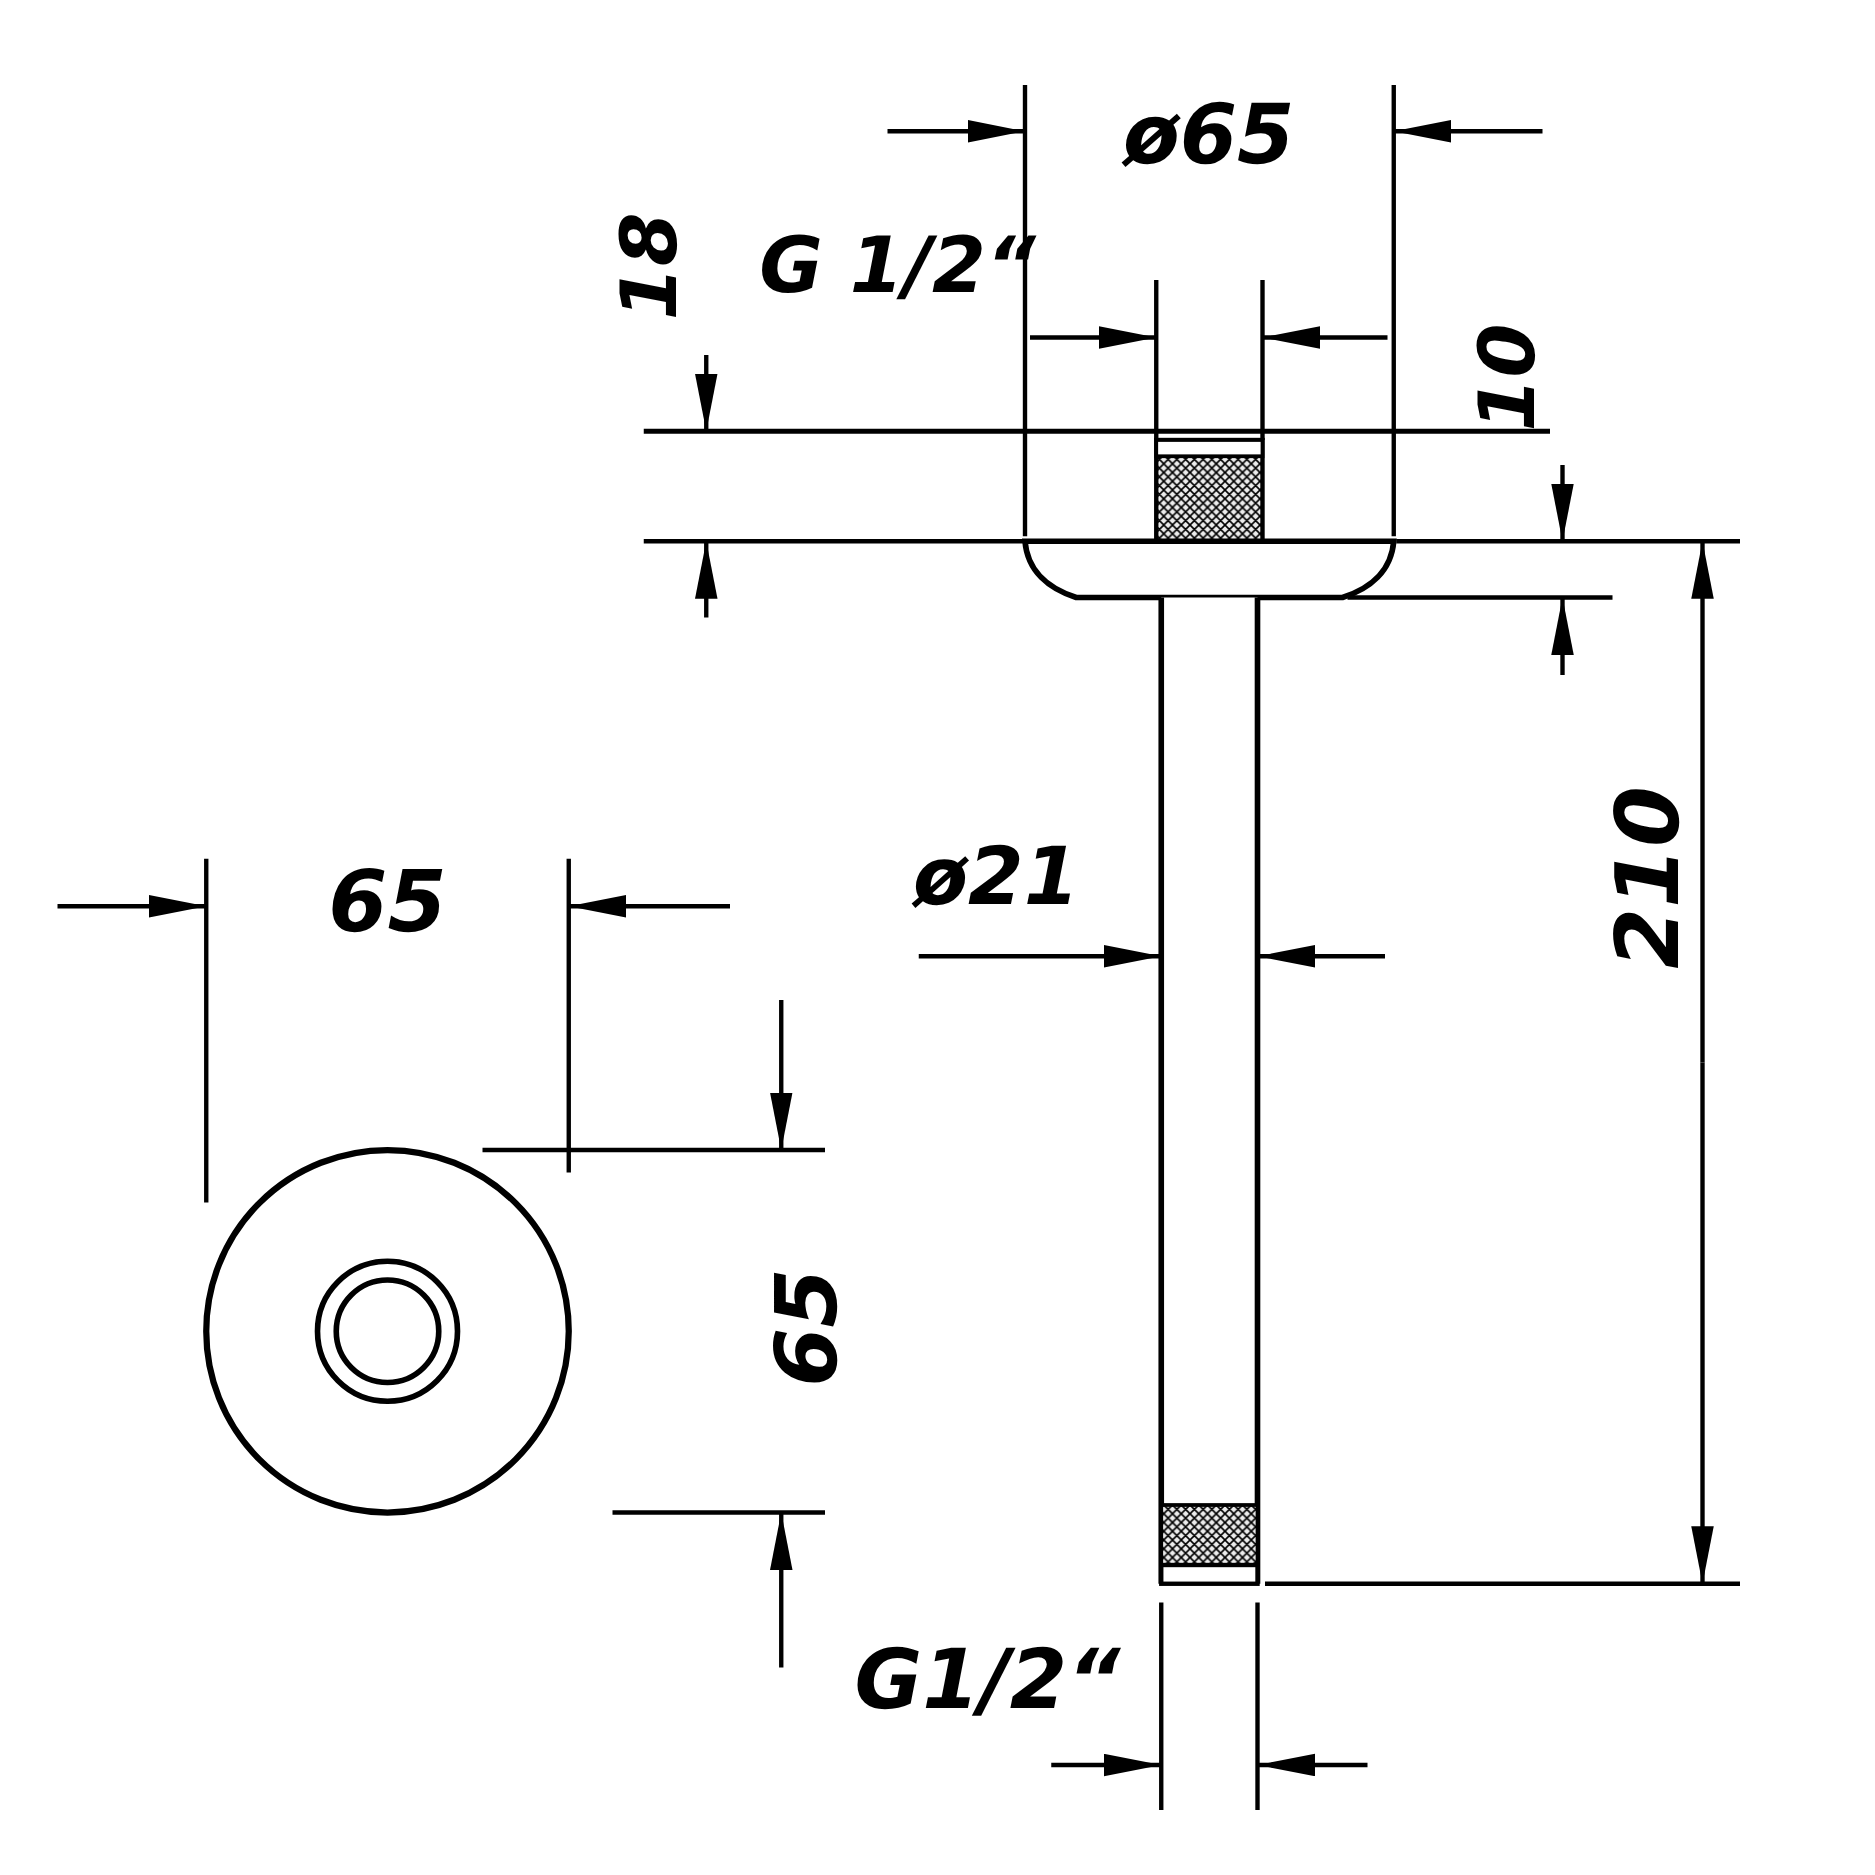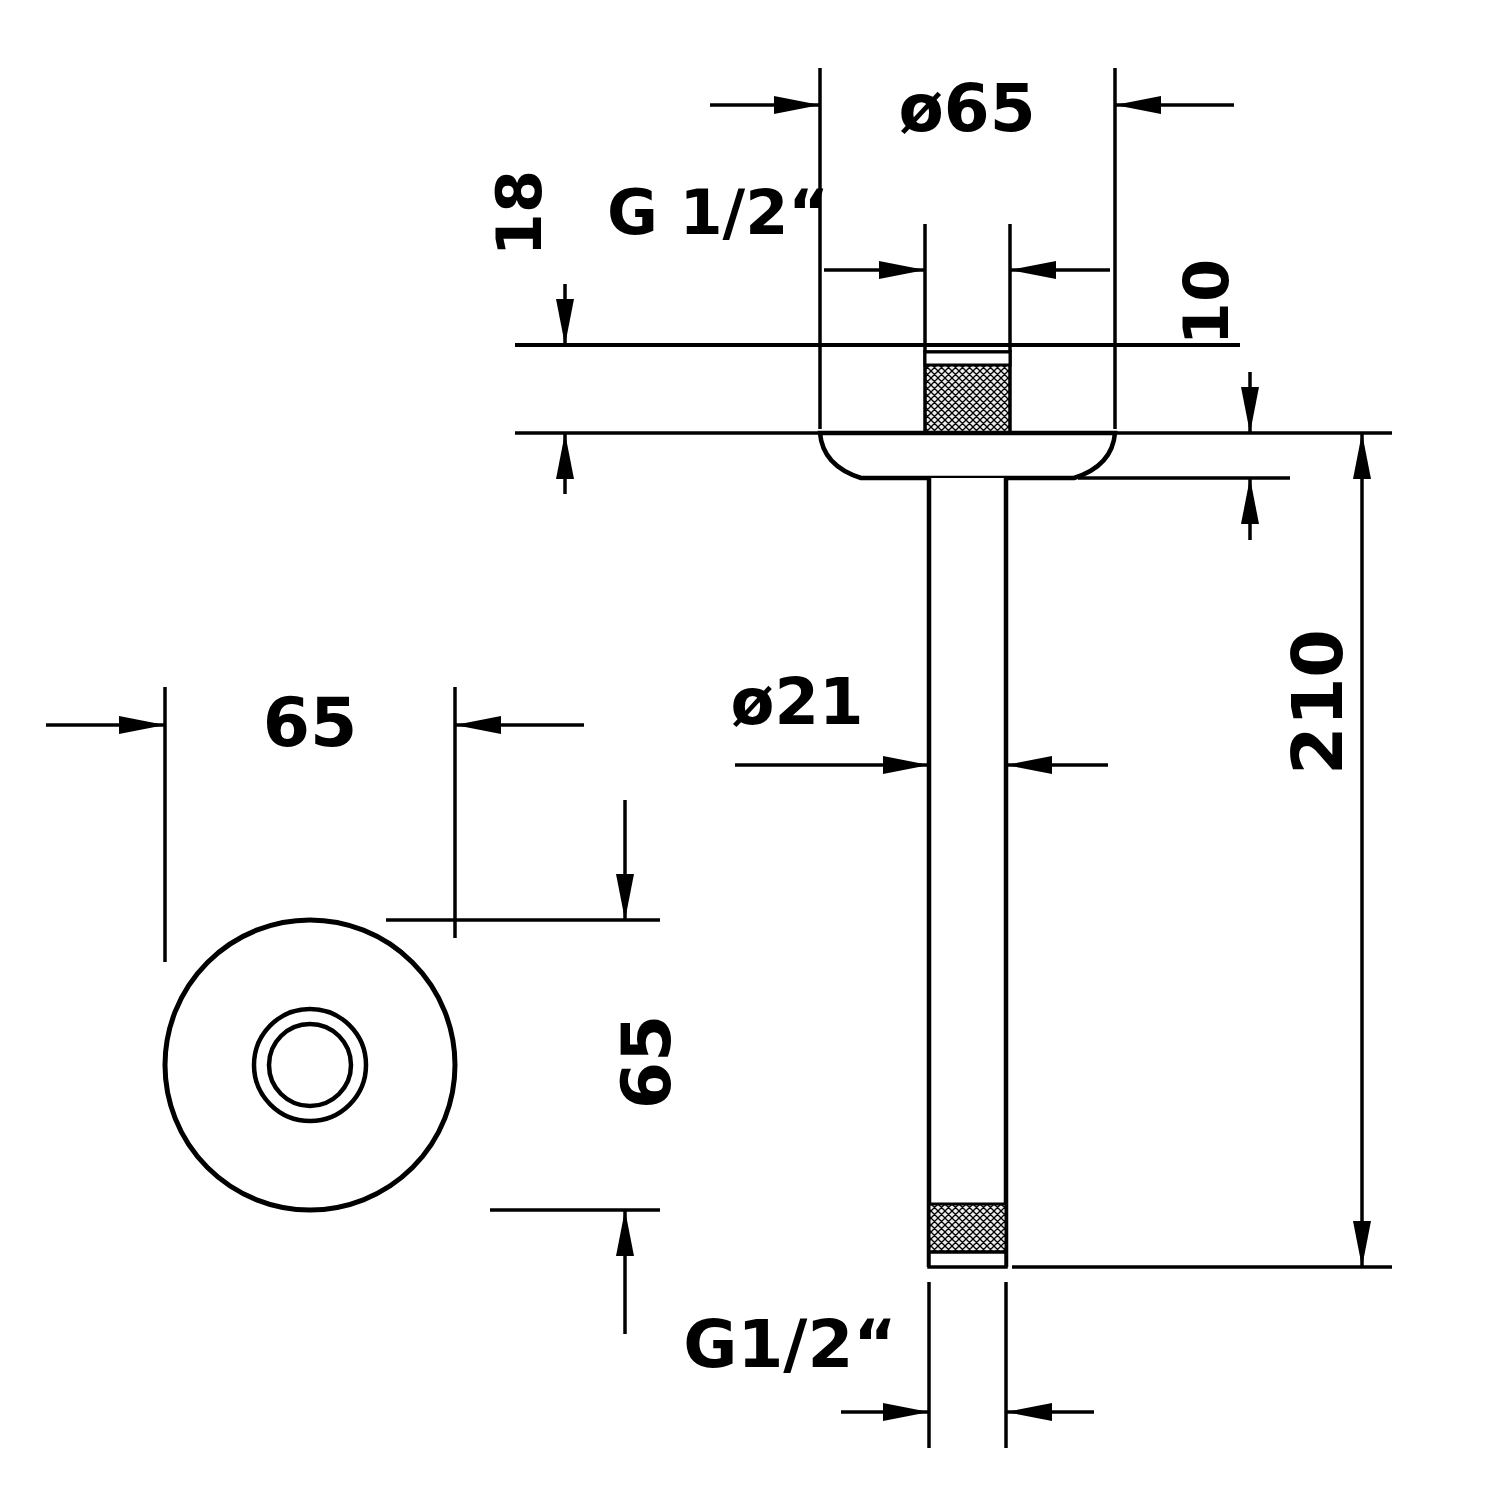--- a/index.html
+++ b/index.html
@@ -6,20 +6,21 @@
     margin: 0;
     padding: 0;
     background: #ffffff;
   }
   .stage {
     width: 1500px;
     height: 1500px;
     background: #ffffff;
     position: relative;
     overflow: hidden;
+    font-style: italic;
   }
   svg {
     display: block;
   }
   text {
     font-family: "DejaVu Sans", "Liberation Sans", sans-serif;
     font-weight: bold;
     fill: #000000;
   }
 </style>

